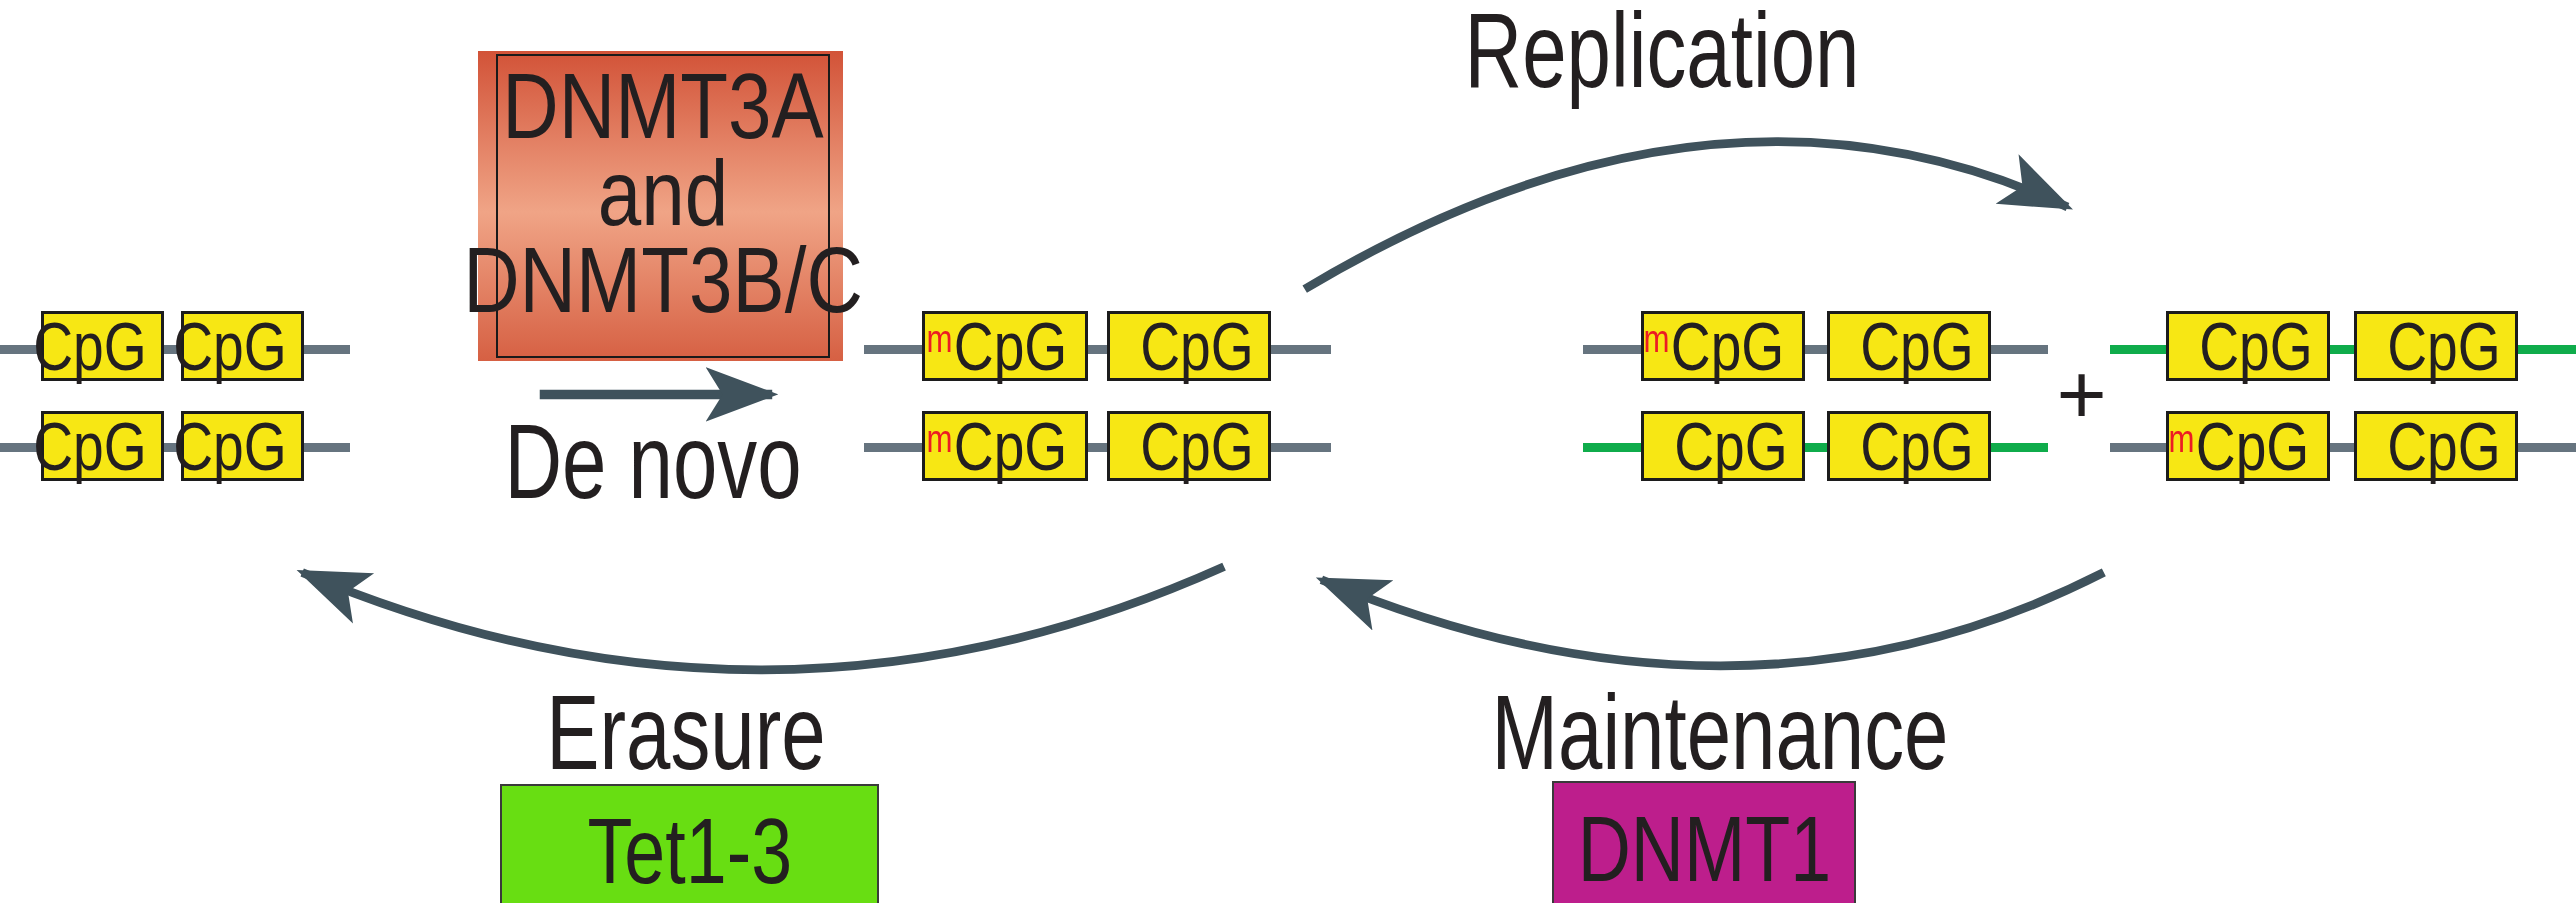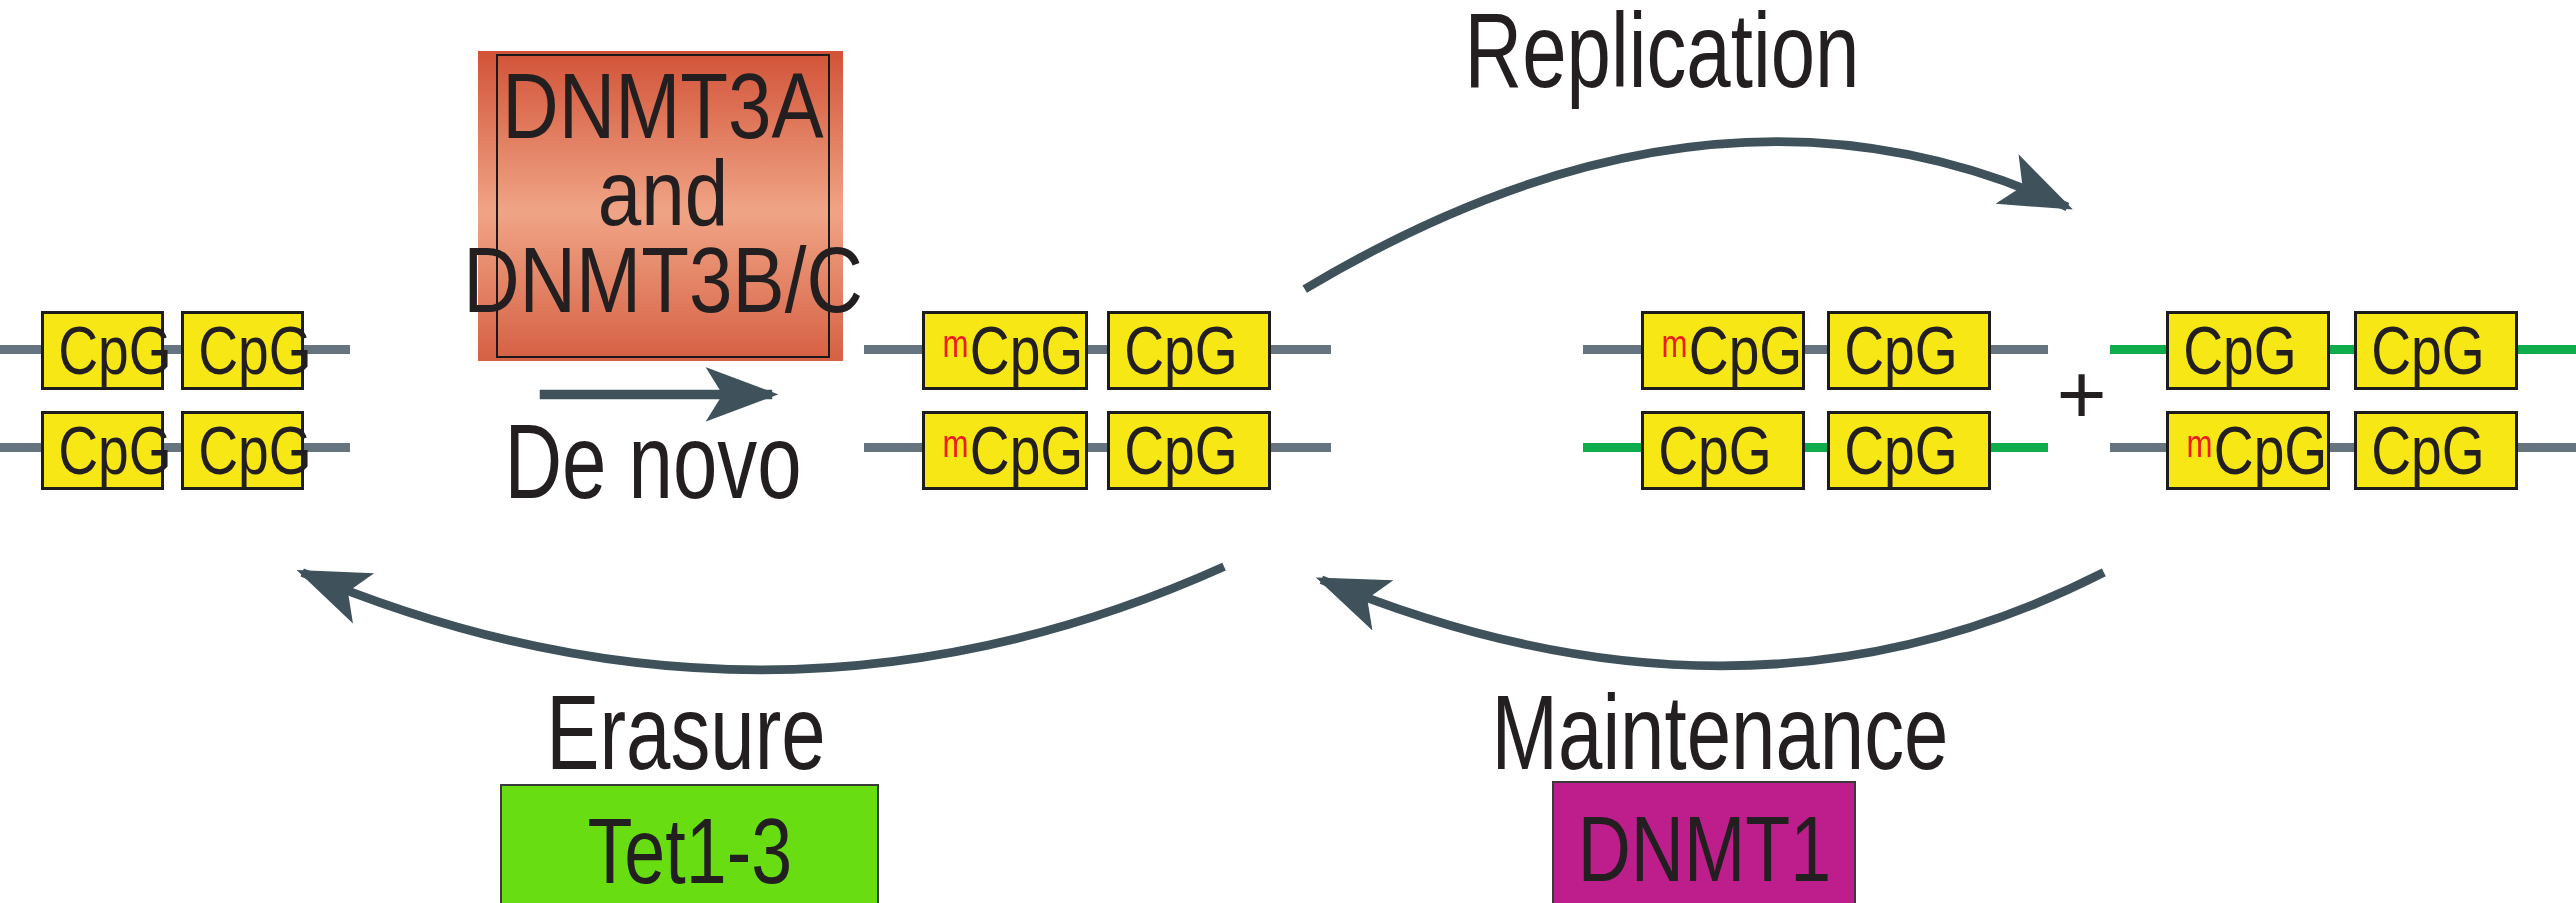--- a/index.html
+++ b/index.html
@@ -25,22 +25,22 @@
     transform:translateX(-50%) scaleX(0.76);transform-origin:center top;
   }
   
   .dna-line{position:absolute;height:8.7px}
   .dna-line.gray{background:var(--gray-strand)}
   .dna-line.green{background:var(--green-strand)}
   .r1l{top:345px}.r2l{top:443px}
 
   
   .cpg{
-    position:absolute;height:79px;background:var(--yellow);
-    border:3.6px solid #1C1C1C;display:flex;align-items:center;justify-content:flex-start;
+    position:absolute;height:70px;background:var(--yellow);
+    border:3.6px solid #1C1C1C;display:flex;align-items:center;justify-content:flex-end;
   }
   .r1{top:311px}.r2{top:411px}
   .cpg .scale{display:inline-block;transform:scaleX(0.8);white-space:nowrap;
     font-size:69px;line-height:1;color:var(--text)}
   .cpg .m{font-size:39px;color:var(--m-red);position:relative;top:-17.4px;margin-right:1.5px}
 
   
   .dnmt3-box{
     position:absolute;left:478px;top:51px;width:365px;height:310px;
     background:linear-gradient(180deg,var(--dnmt3-top) 0%,var(--dnmt3-mid) 52%,var(--dnmt3-bottom) 100%);

